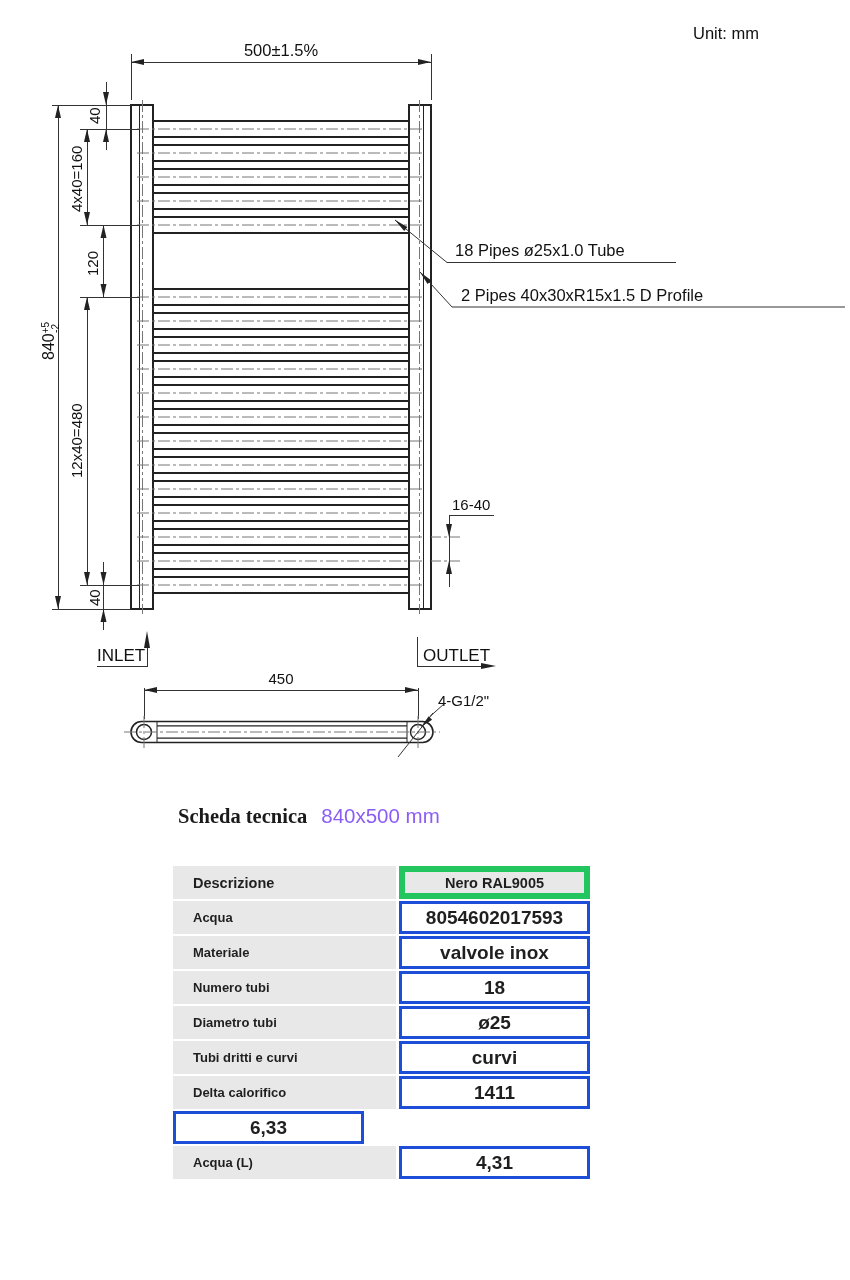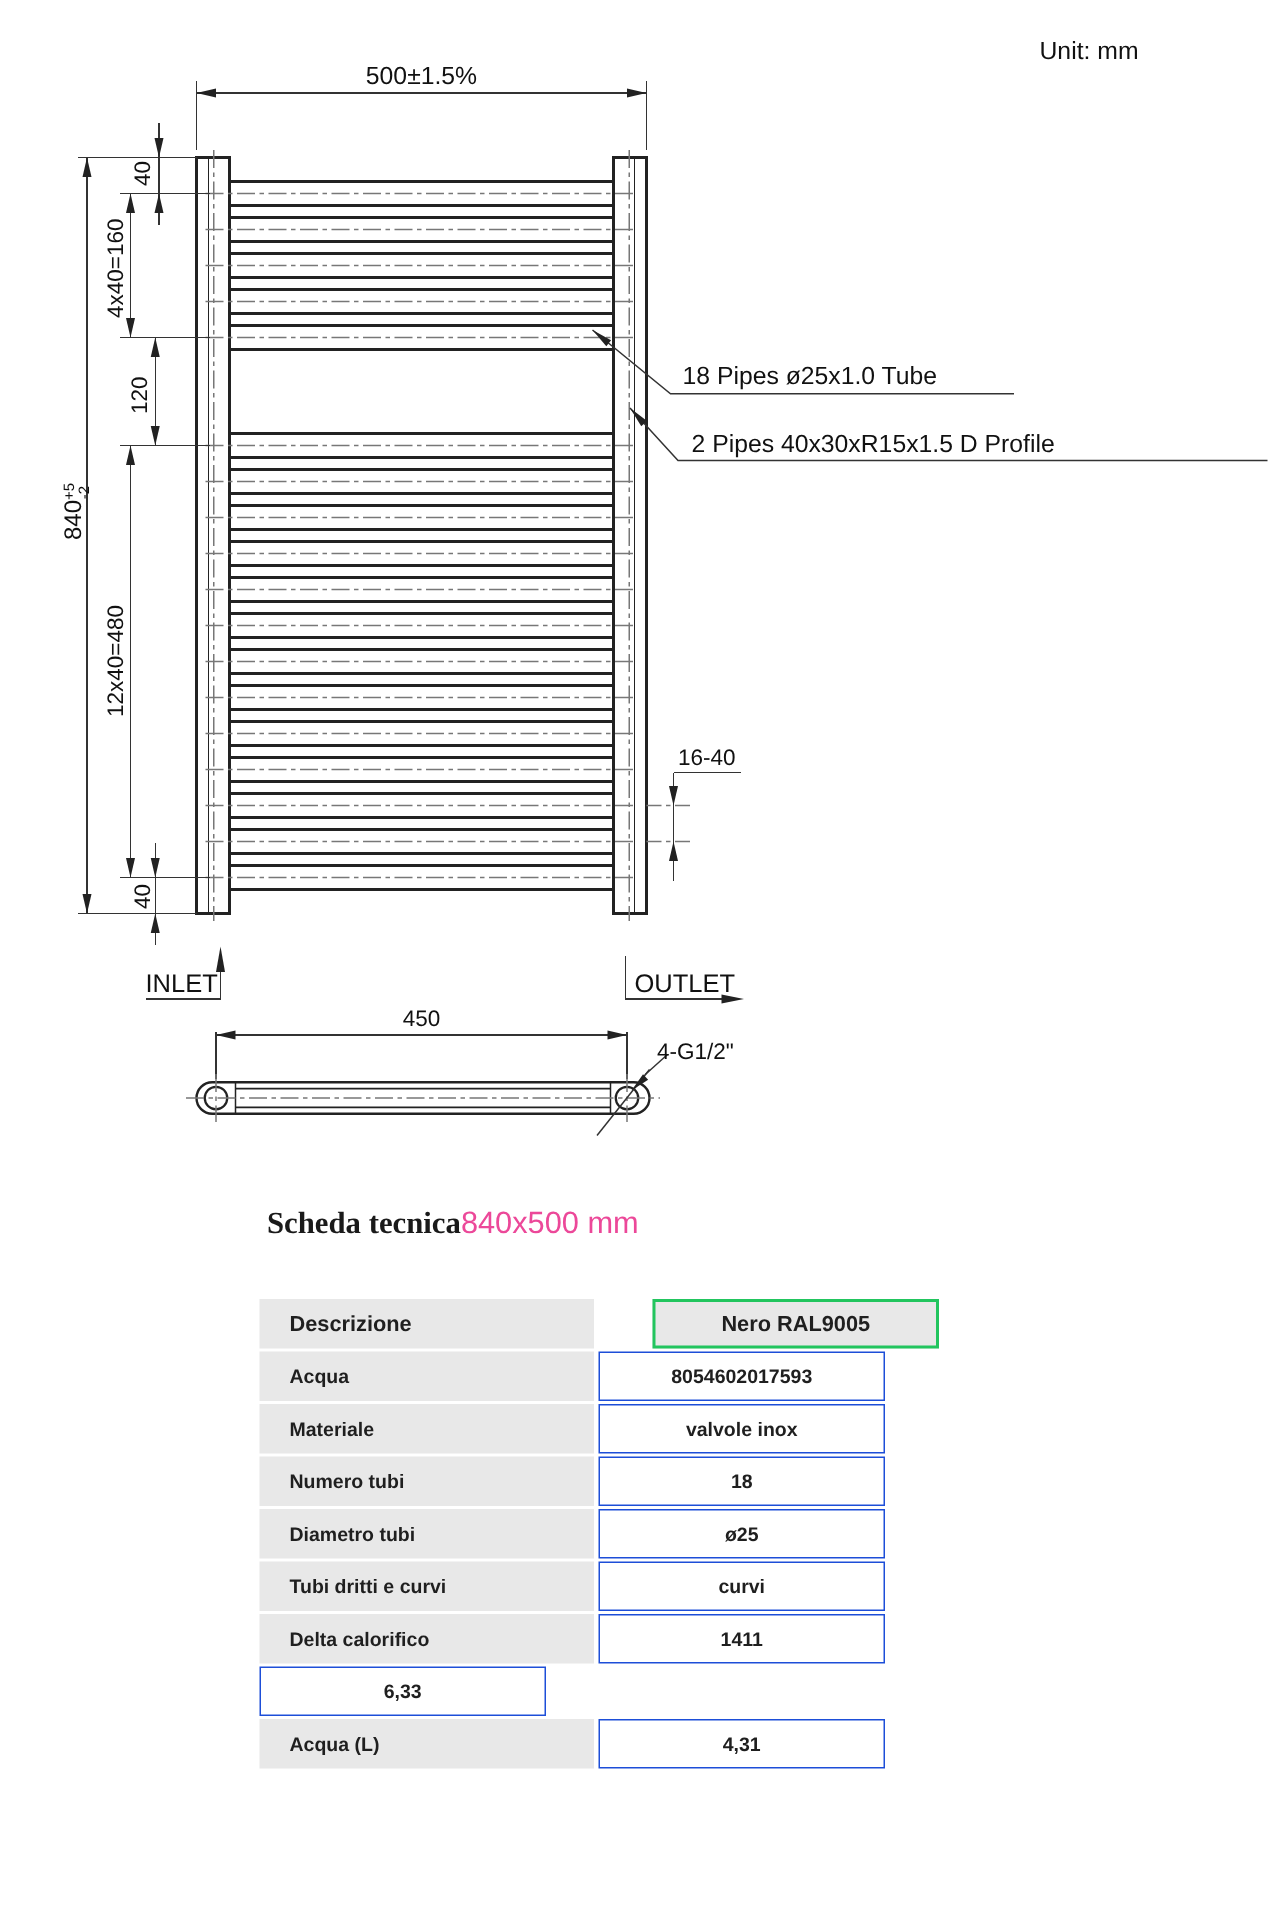--- a/index.html
+++ b/index.html
@@ -3,29 +3,29 @@
 <meta charset="utf-8">
 <style>
   html,body{margin:0;padding:0;background:#ffffff;}
   body{width:850px;height:1280px;position:relative;font-family:"Liberation Sans",sans-serif;color:#1a1a1a;}
   #drawing{position:absolute;left:0;top:0;}
   .dim-text{font-size:15px;fill:#111;}
   .big-text{font-size:16.5px;fill:#111;}
   .tol{font-size:10px;}
   #title-bar{position:absolute;left:178px;top:804px;font-size:20.5px;white-space:nowrap;}
   #title-main{font-weight:bold;font-family:Liberation Serif, serif;}
-  #title-size{font-weight:normal;color:#ec4899;}
+  #title-size{margin-left:14px;font-weight:normal;color:#8b5cf6;}
   #spec-table{position:absolute;left:173px;top:866px;width:492px;}
   .spec-row{display:flex;gap:3px;margin-bottom:2px;}
   .cell-l{width:223px;height:33px;background:#e8e8e8;display:flex;align-items:center;
           padding-left:20px;box-sizing:border-box;font-weight:bold;font-size:13px;color:#1f1f1f;}
-  .cell-r{width:191px;height:33px;background:#ffffff;border:1px solid #1d4ed8;display:flex;
-          align-items:center;justify-content:center;box-sizing:border-box;font-weight:bold;font-size:13px;color:#1f1f1f;}
+  .cell-r{width:191px;height:33px;background:#ffffff;border:3px solid #1d4ed8;display:flex;
+          align-items:center;justify-content:center;box-sizing:border-box;font-weight:bold;font-size:19px;color:#1f1f1f;}
   .spec-row.header .cell-l{font-size:14.5px;}
-  .spec-row.header .cell-r{background:#e8e8e8;border:2px solid #22c55e;font-size:14.5px;margin-left:36px;}
+  .spec-row.header .cell-r{background:#e8e8e8;border:6px solid #22c55e;font-size:14.5px;}
 </style>
 </head>
 <body>
 
 <svg id="drawing" width="850" height="780" viewBox="0 0 850 780">
 
   <text x="693" y="39" class="big-text">Unit: mm</text>
 
   <g stroke="#222" fill="none" shape-rendering="crispEdges">
     <rect x="131" y="105" width="22" height="504" stroke-width="2" fill="#fff"></rect>

